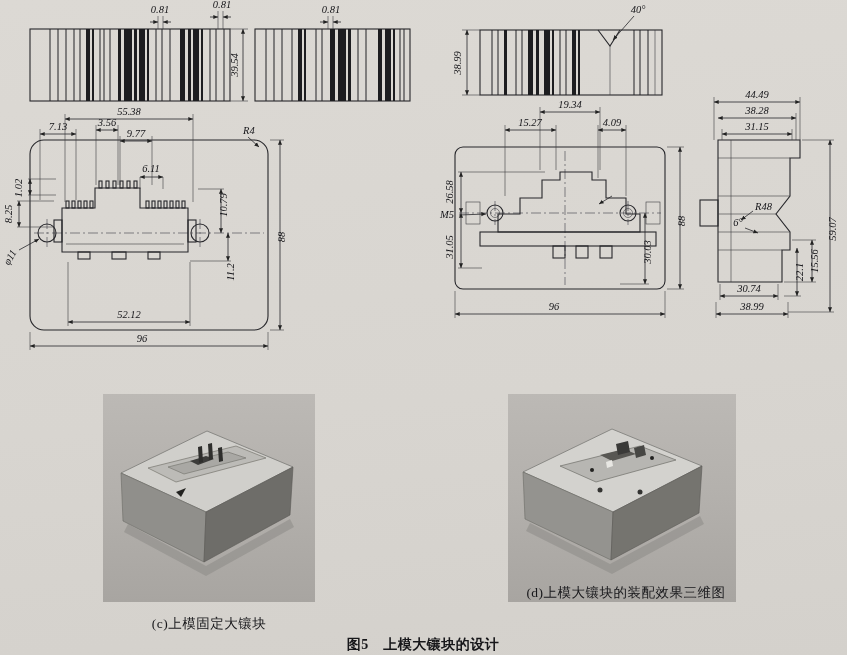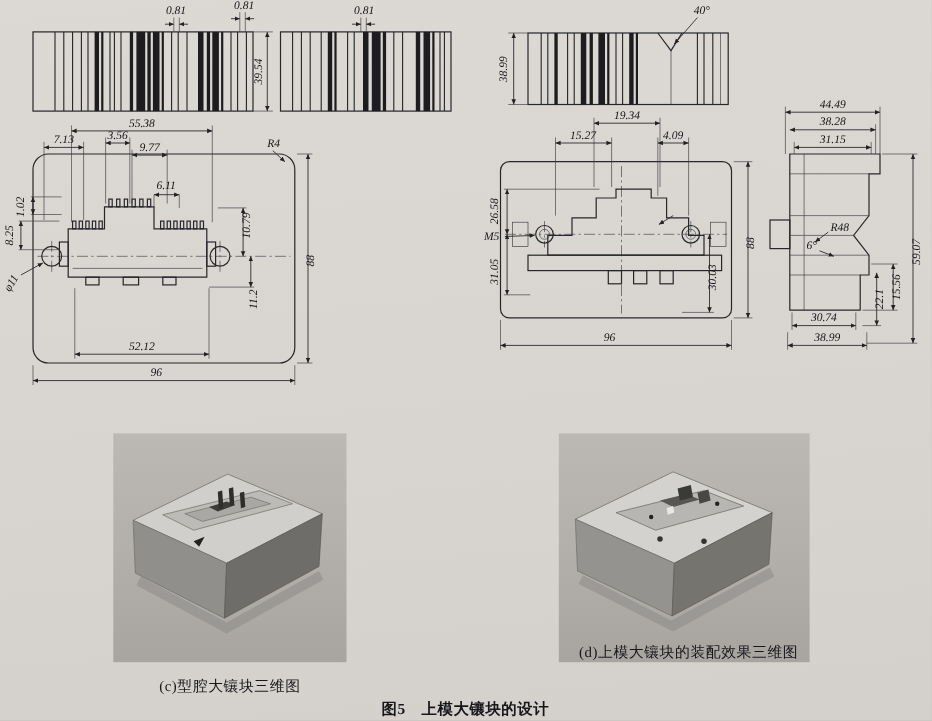--- a/index.html
+++ b/index.html
@@ -384,17 +384,17 @@
     <polygon points="616,444 628,441 630,452 618,455" fill="#3a3a38"></polygon>
     <polygon points="634,448 644,445 646,455 636,458" fill="#474744"></polygon>
     <polygon points="606,462 612,460 613,466 607,468" fill="#e8e7e3"></polygon>
     <circle cx="592" cy="470" r="2" fill="#222220"></circle>
     <circle cx="652" cy="458" r="2" fill="#222220"></circle>
     <circle cx="600" cy="490" r="2.5" fill="#333331"></circle>
     <circle cx="640" cy="492" r="2.5" fill="#333331"></circle>
   </g>
 </svg>
 
-<div class="cap" style="left:59px;top:615px;width:300px;">(c)型腔大镶块三维图</div>
+<div class="cap" style="left:59px;top:615px;width:300px;">(c)上模固定大镶块</div>
 <div class="cap" style="left:466px;top:584px;width:320px;">(d)上模大镶块的装配效果三维图</div>
 <div class="cap title" style="left:273px;top:636px;width:300px;">图5　上模大镶块的设计</div>
 
 </div>
 
 </body></html>

